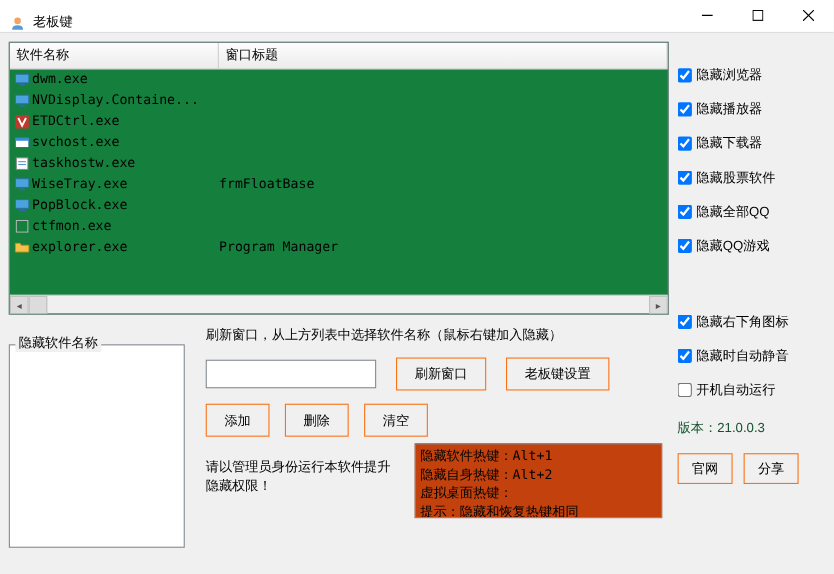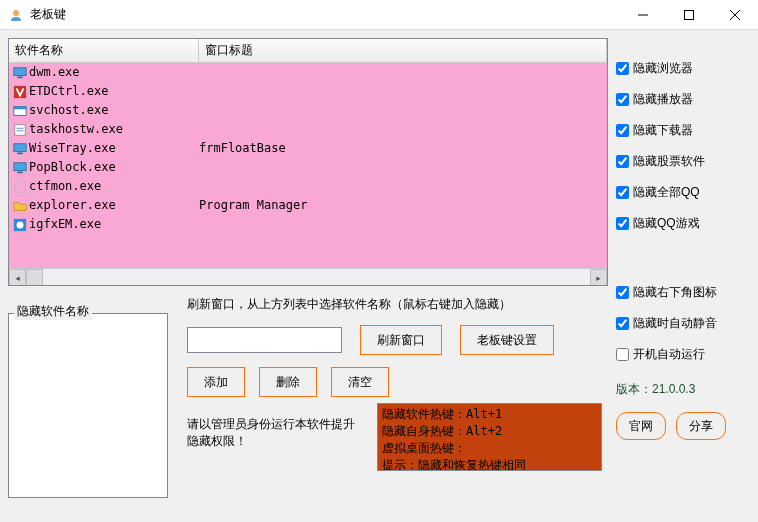--- a/index.html
+++ b/index.html
@@ -1,24 +1,24 @@
 <!DOCTYPE html>
 <html><head>
 <meta charset="utf-8">
 <style>
 * { box-sizing: border-box; margin: 0; padding: 0; }
 body { font-family: "Microsoft YaHei", SimSun, sans-serif; font-size: 12px; background: #f0f0f0; width: 758px; height: 522px; overflow: hidden; }
-.titlebar { height: 30px; background: #fff; display: flex; align-items: center; padding: 0 0 0 8px; border-bottom: 1px solid #ddd; }
+.titlebar { height: 30px; background: #fff; display: flex; align-items: flex-end; padding: 0 0 0 8px; border-bottom: 1px solid #ddd; }
 .titlebar .icon { width: 16px; height: 16px; margin-right: 6px; }
 .titlebar .title { flex: 1; font-size: 12px; }
 .titlebar .winbtn { width: 46px; height: 30px; display: flex; align-items: center; justify-content: center; cursor: pointer; }
 .content { display: flex; padding: 8px 8px 8px 8px; height: calc(522px - 30px); }
 .left { width: 600px; }
 .right { width: 140px; padding-left: 8px; display: flex; flex-direction: column; }
-.table-wrap { border: 1px solid #828790; background: #f9a8d4; height: 248px; position: relative; overflow: hidden; }
+.table-wrap { border: 1px solid #828790; background: #15803d; height: 248px; position: relative; overflow: hidden; }
 .table-head { display: flex; background: #f0f0f0; border-bottom: 1px solid #ccc; }
 .th { padding: 3px 6px; border-right: 1px solid #ccc; font-size: 12px; background: linear-gradient(#fdfdfd,#ececec); }
 .th1 { width: 190px; }
 .th2 { flex: 1; }
 .table-body { overflow-y: auto; overflow-x: hidden; height: 174px; }
 .tr { display: flex; height: 19px; line-height: 19px; padding-left: 2px; }
 .td-icon { width: 18px; display: flex; align-items: center; justify-content: center; }
 .td-icon svg { width: 14px; height: 14px; }
 .td1 { width: 170px; font-family: Consolas, monospace; font-size: 12px; white-space: nowrap; overflow: hidden; }
 .td2 { flex: 1; font-family: Consolas, monospace; font-size: 12px; }
@@ -37,21 +37,21 @@
 .btn { height: 30px; padding: 0 16px; background: #f0f0f0; border: 1px solid #f97316; cursor: pointer; font-size: 12px; font-family: inherit; }
 .btn-row { display: flex; gap: 14px; margin-bottom: 10px; }
 .textarea { width: 225px; height: 68px; border: 1px solid #828790; background: #c2410c; font-size: 12px; padding: 2px 4px; font-family: SimSun, monospace; white-space: pre; overflow: hidden; resize: none; margin-left: 190px; margin-top: -4px; }
 .admin-note { font-size: 12px; margin-top: -58px; width: 170px; }
 .chk-group { display: flex; flex-direction: column; gap: 14px; padding-top: 22px; }
 .chk { display: flex; align-items: center; gap: 4px; cursor: pointer; font-size: 12px; }
 .chk input { width: 13px; height: 13px; }
 .sep { height: 24px; }
 .version { color: #14532d; font-size: 12px; margin-top: 18px; }
 .share-row { display: flex; gap: 10px; margin-top: 14px; }
-.share-row .btn { padding: 0 12px; height: 28px; border-radius: 11px; }
+.share-row .btn { padding: 0 12px; height: 28px; }
 </style>
 </head>
 <body>
 
 <div class="titlebar">
   <span class="icon">
     <svg viewBox="0 0 16 16">
         <circle cx="8" cy="6" r="3" fill="#f4a460"></circle>
         <path d="M3 14 Q3 10 8 10 Q13 10 13 14 Z" fill="#5b9bd5"></path>
       </svg>
@@ -84,20 +84,30 @@
       </div>
       <div class="table-body" id="tbody">
           <div class="tr">
             <span class="td-icon">
               <svg viewBox="0 0 16 16">
                 <rect x="1" y="2" width="14" height="9" fill="#4aa3df" stroke="#2e6da4"></rect>
                 <rect x="5" y="12" width="6" height="2" fill="#2e6da4"></rect>
               </svg>
             </span>
             <span class="td1">dwm.exe</span>
+            <span class="td2"></span>
+          </div>
+          <div class="tr">
+            <span class="td-icon">
+              <svg viewBox="0 0 16 16">
+                <rect x="1" y="2" width="14" height="9" fill="#4aa3df" stroke="#2e6da4"></rect>
+                <rect x="5" y="12" width="6" height="2" fill="#2e6da4"></rect>
+              </svg>
+            </span>
+            <span class="td1">NVDisplay.Containe...</span>
             <span class="td2"></span>
           </div>
           <div class="tr">
             <span class="td-icon">
               <svg viewBox="0 0 16 16">
                 <rect x="1" y="1" width="14" height="14" fill="#c0392b"></rect>
                 <path d="M4 4 L8 12 L12 4" stroke="#fff" fill="none" stroke-width="2"></path>
               </svg>
             </span>
             <span class="td1">ETDCtrl.exe</span>

